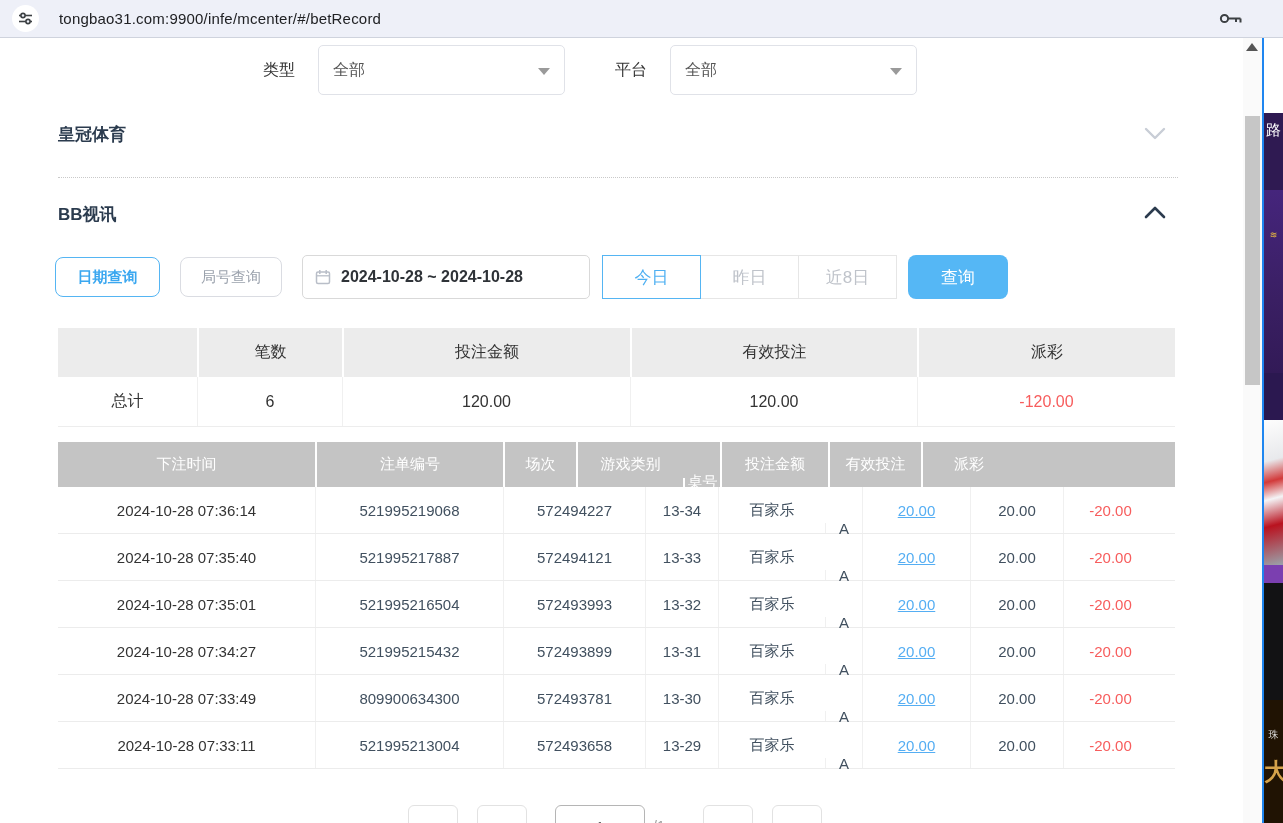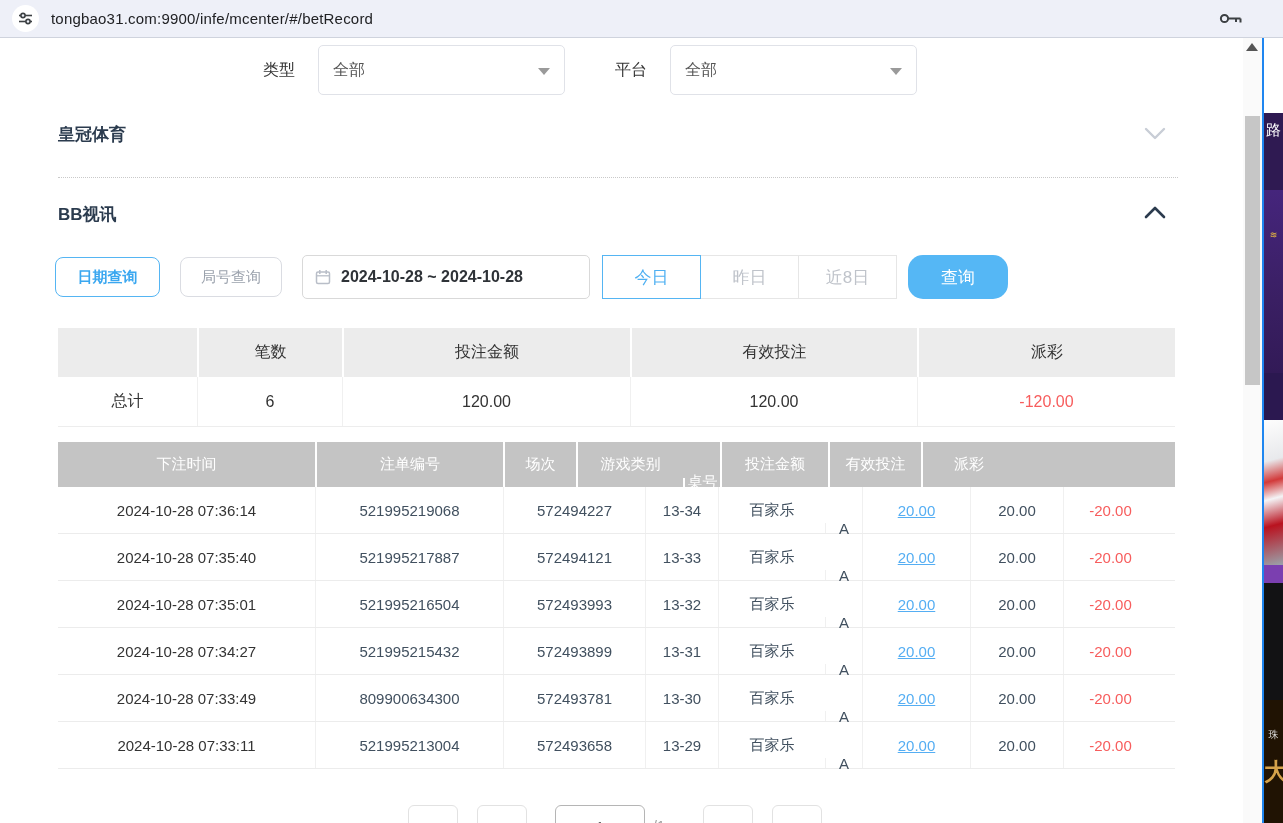--- a/index.html
+++ b/index.html
@@ -4,21 +4,21 @@
 <style>
   * { margin:0; padding:0; box-sizing:border-box; }
   html,body { width:1283px; height:823px; overflow:hidden; background:#fff;
     font-family:"Liberation Sans","DejaVu Sans",sans-serif; }
 
   
   .browser-bar { height:38px; background:#eef0f8; border-bottom:1px solid #cfd3dd;
     display:flex; align-items:center; padding:0 12px; }
   .site-chip { width:27px; height:27px; border-radius:50%; background:#fff;
     display:flex; align-items:center; justify-content:center; }
-  .url-text { margin-left:12px; font-size:15px; color:#202124; letter-spacing:.2px; }
+  .url-text { margin-left:20px; font-size:15px; color:#202124; letter-spacing:.2px; }
   .bar-spacer { flex:1; }
   .key-wrap { margin-right:28px; display:flex; align-items:center; }
 
   
   .main-wrap { position:relative; width:1283px; height:785px; }
   .content { position:absolute; left:0; top:0; width:1243px; height:785px; background:#fff; }
 
   
   .flt-label { position:absolute; height:50px; display:flex; align-items:center;
     font-size:16px; color:#333; }
@@ -41,21 +41,21 @@
   .tab-idle { border:1px solid #dadce2; color:#9aa1ac; }
   .date-input { position:absolute; left:302px; top:217px; width:288px; height:44px;
     border:1px solid #d9d9d9; border-radius:5px; display:flex; align-items:center;
     padding:17px 12px; cursor:pointer; }
   .date-text { margin-left:10px; font-size:16px; font-weight:600; color:#2f3338; }
   .seg-btn { position:absolute; top:217px; width:99px; height:44px; background:#fff;
     display:flex; align-items:center; justify-content:center; font-size:17px; cursor:pointer; }
   .seg-on  { border:1px solid #55b5f3; color:#4fb0f2; z-index:2; }
   .seg-off { border:1px solid #e6e6e6; color:#bfc3ca; }
   .search-btn { position:absolute; left:908px; top:217px; width:100px; height:44px;
-    background:#55b7f5; border:none; border-radius:15px; color:#fff; font-size:17px; cursor:pointer; }
+    background:#55b7f5; border:none; border-radius:8px; color:#fff; font-size:17px; cursor:pointer; }
 
   
   .sum-table { position:absolute; left:58px; top:290px; width:1117px; }
   .sum-head { display:flex; height:49px; background:#ececec; }
   .sum-head .c { display:flex; align-items:center; justify-content:center; font-size:16px;
     color:#333; border-left:2px solid #fff; }
   .sum-head .c:first-child { border-left:none; }
   .sum-row { display:flex; height:50px; background:#fff; border-bottom:1px solid #ededed; }
   .sum-row .c { display:flex; align-items:center; justify-content:center; font-size:16px;
     color:#333; border-left:1px solid #f0f0f0; }

